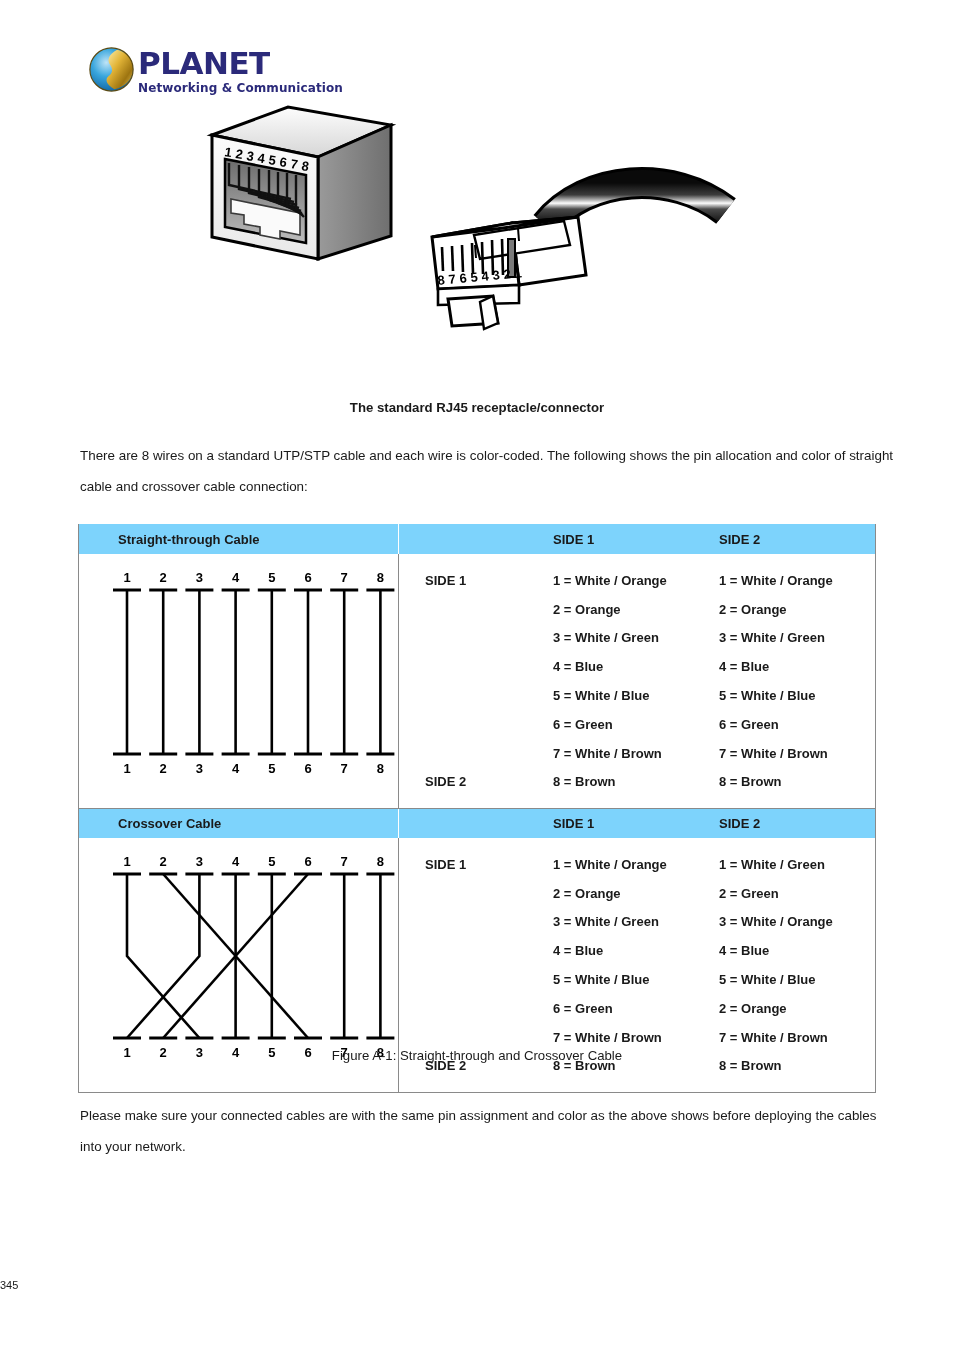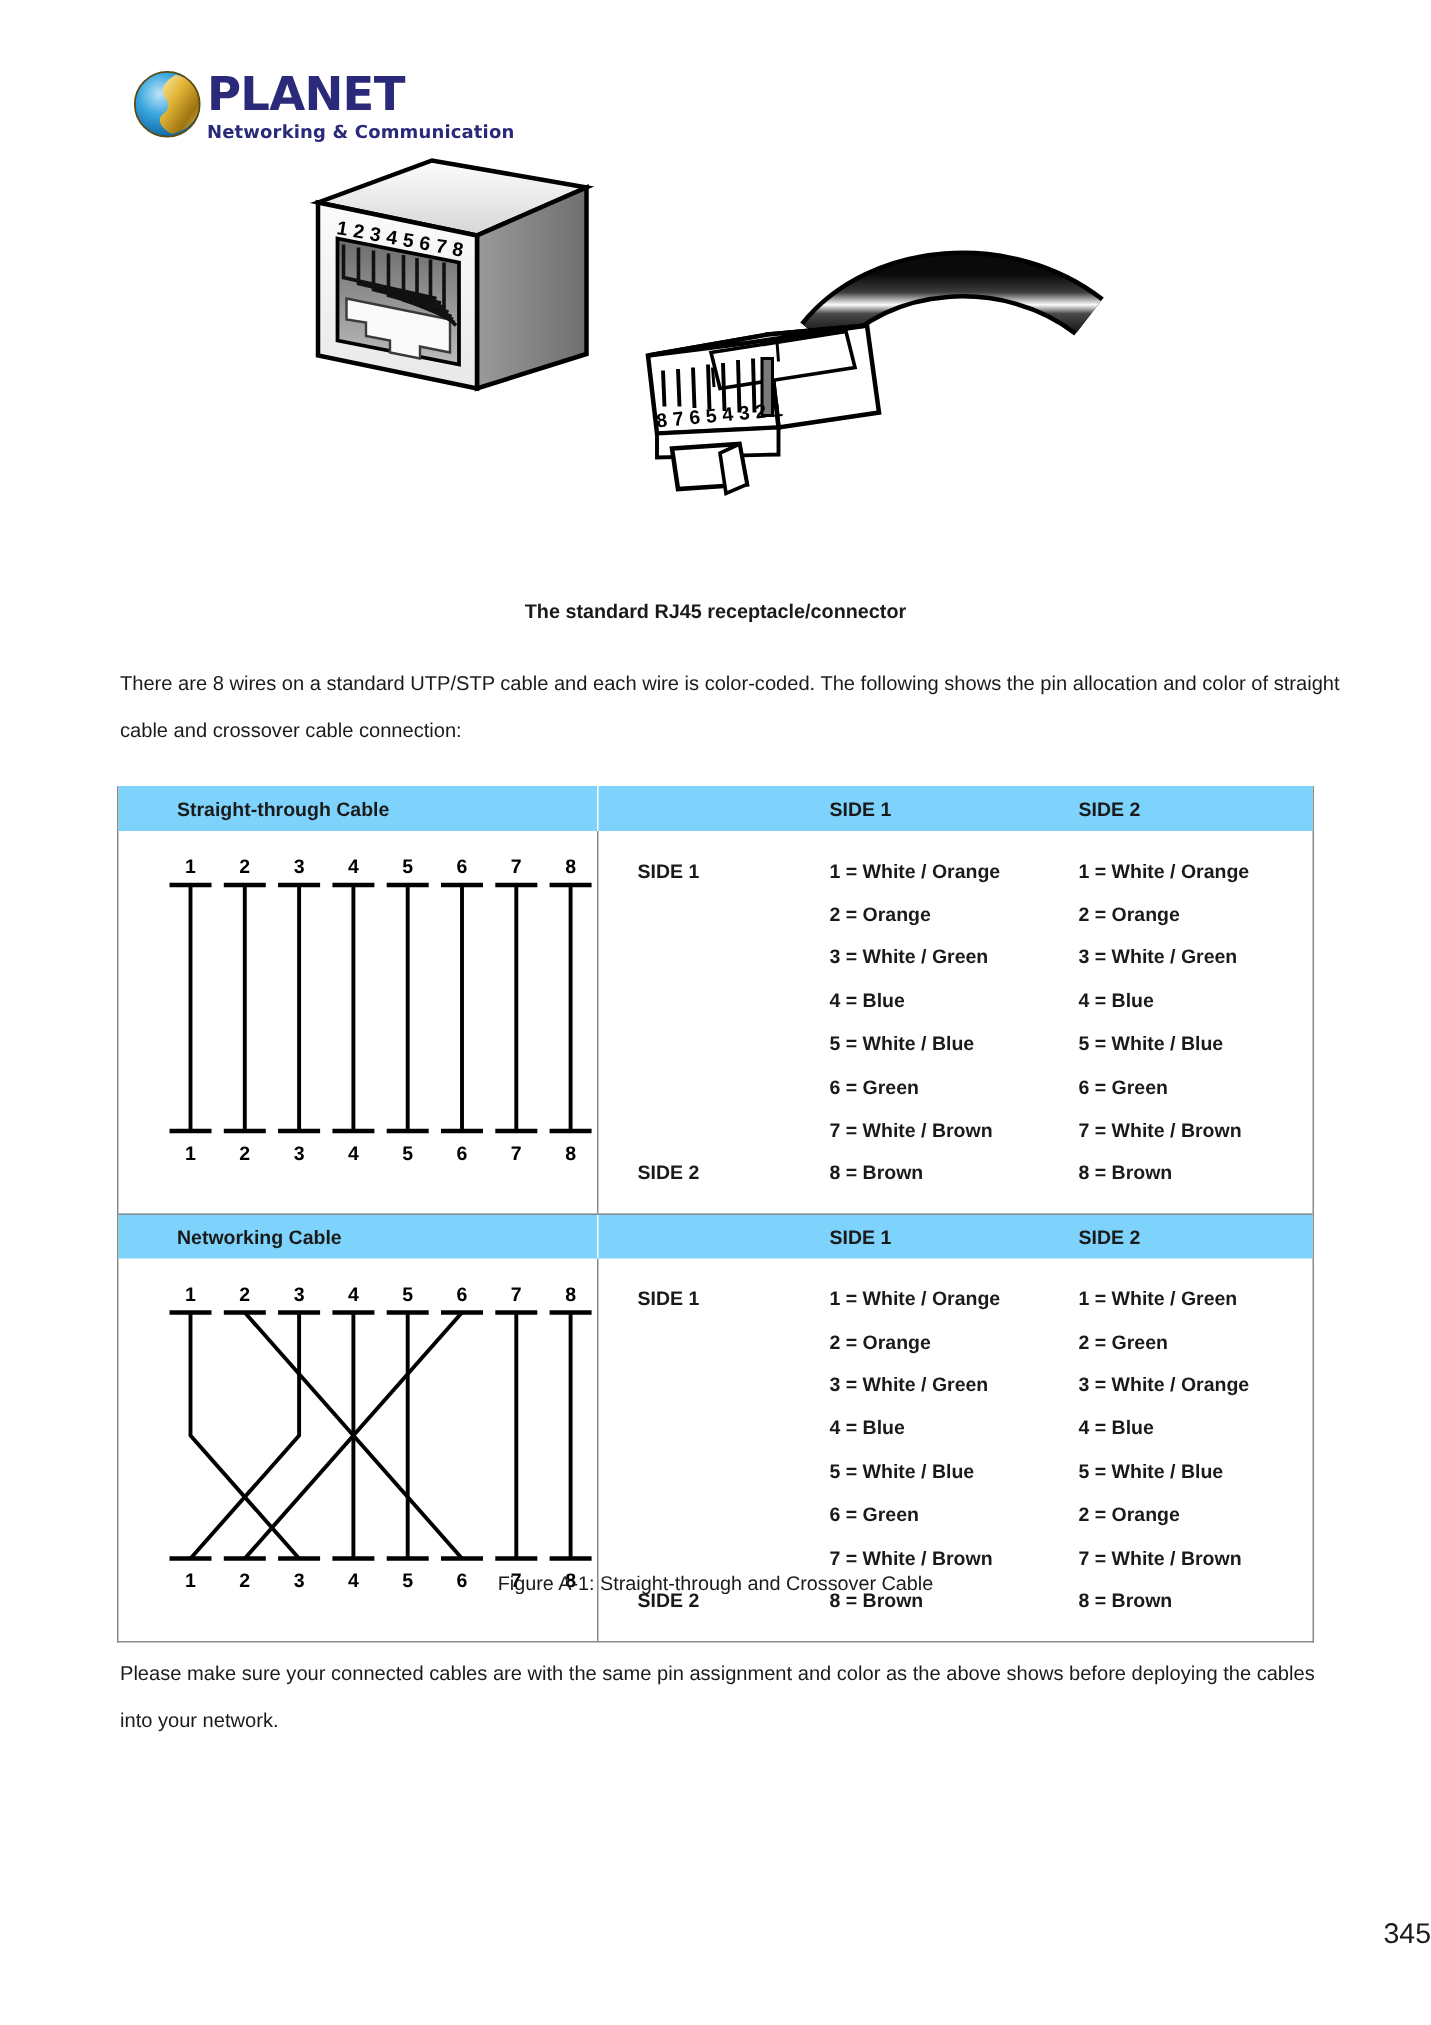--- a/index.html
+++ b/index.html
@@ -74,22 +74,22 @@
     width: 100%;
     text-align: center;
     font-size: 13.2px;
   }
   #figure-caption .fig-label { font-weight: normal; }
 
   #page-number {
     position: absolute;
     top: 1279px;
     width: 100%;
-    text-align: right;
-    font-size: 19px;
+    text-align: left;
+    font-size: 11px;
   }
 
   
   #pin-table {
     position: absolute;
     left: 78px; top: 524px;
     width: 798px;
     border: 1px solid #8a8a8a;
     border-top: none;
     background: #fff;
@@ -381,21 +381,21 @@
         <div class="pair-line">5 = White / Blue</div>
         <div class="pair-line">6 = Green</div>
         <div class="pair-line">7 = White / Brown</div>
         <div class="pair-line">8 = Brown</div>
       </div>
     </div>
   </div>
 
   <div class="trow thead sep-row">
     <div class="cell col-diagram">
-      <span class="th-title">Networking Cable</span>
+      <span class="th-title">Crossover Cable</span>
     </div>
     <div class="cell col-side"></div>
     <div class="cell col-s1">
       <span class="th-sideslot">SIDE 1</span>
     </div>
     <div class="cell col-s2">
       <span class="th-sideslot">SIDE 2</span>
     </div>
   </div>
 

